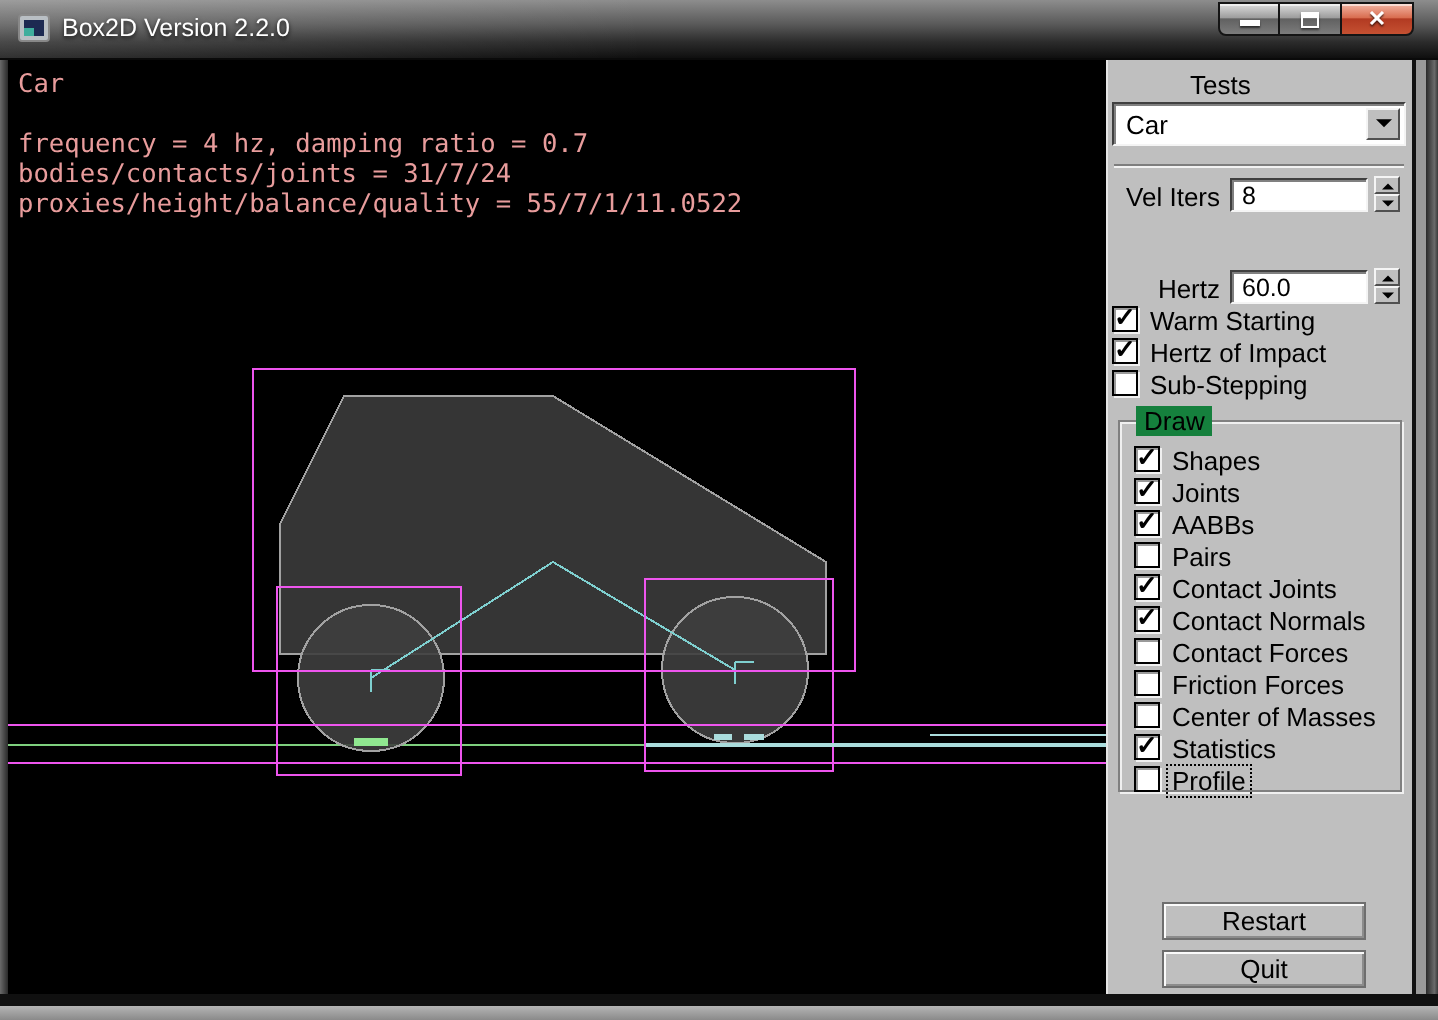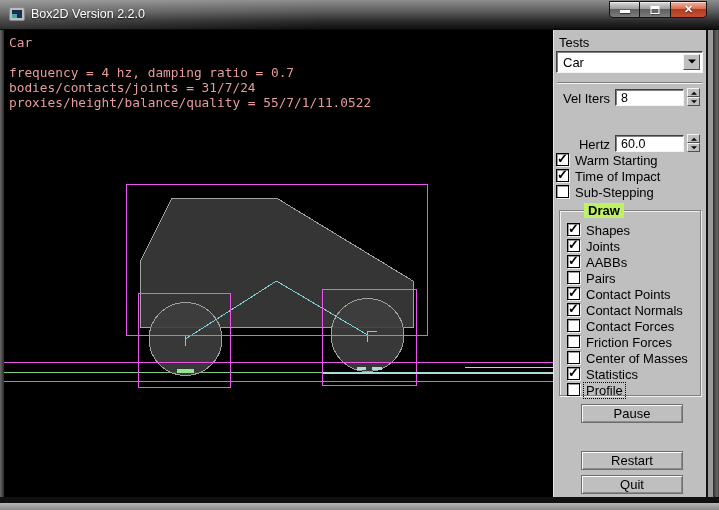--- a/index.html
+++ b/index.html
@@ -48,21 +48,21 @@
     background:linear-gradient(180deg,#b5b5b5,#8a8a8a);}
   
   .canvas{position:absolute;left:4px;top:30px;width:549px;height:467px;background:#000;}
   .stat{position:absolute;left:5px;color:#e89c9c;font-family:"DejaVu Sans Mono",monospace;
     font-size:12.8px;white-space:pre;}
   
   .panel{position:absolute;left:553px;top:30px;width:153px;height:467px;background:#bfbfbf;
     border-left:1px solid #e4e4e4;font-size:13px;color:#000;}
   .panel-edge{position:absolute;left:706px;top:30px;width:7px;height:467px;background:#9a9a9a;
     border-left:2px solid #111;}
-  .glabel{position:absolute;white-space:nowrap;}
+  .glabel{position:absolute;white-space:nowrap;margin-left:36px;}
   .combo{position:absolute;left:2px;top:21px;width:147px;height:22px;background:#fff;
     border:1px solid;border-color:#404040 #f4f4f4 #f4f4f4 #404040;
     box-shadow:inset 1px 1px 0 #808080;}
   .combo-text{position:absolute;left:6px;top:3px;font-size:13px;}
   .combo-btn{position:absolute;right:2px;top:2px;width:17px;height:16px;background:#bfbfbf;
     border:1px solid;border-color:#f4f4f4 #505050 #505050 #f4f4f4;}
   .arrow-down{position:absolute;left:50%;top:50%;transform:translate(-50%,-30%);
     width:0;height:0;border:4px solid transparent;border-top-color:#000;}
   .sep{position:absolute;left:3px;top:52px;width:145px;height:2px;
     border-top:1px solid #7e7e7e;border-bottom:1px solid #f2f2f2;}
@@ -81,21 +81,21 @@
     width:0;height:0;border:3px solid transparent;border-top-color:#000;}
   .cb-row{position:absolute;height:14px;white-space:nowrap;}
   .cb-box{position:absolute;left:0;top:0;width:13px;height:13px;background:#fff;
     border:1px solid #000;box-shadow:1px 1px 0 #f0f0f0, inset 1px 1px 0 #9a9a9a;}
   .cb-row[data-checked="true"] .cb-box::after{
     content:"✓";position:absolute;left:0px;top:-3px;font-size:13px;font-weight:bold;color:#000;}
   .cb-label{position:absolute;left:19px;top:0px;text-align:center;}
   .cb-label.focus{outline:1px dotted #000;padding:0 2px;left:17px;}
   .groupbox{position:absolute;left:5px;top:180px;width:142px;height:186px;
     border:1px solid #808080;box-shadow:inset 1px 1px 0 #f0f0f0, 1px 1px 0 #f0f0f0;}
-  .gb-legend{position:absolute;left:24px;top:-8px;background:#bef264;padding:0 4px;font-weight:bold;}
+  .gb-legend{position:absolute;left:8px;top:-8px;background:#15803d;padding:0 4px;}
   .gbtn{position:absolute;left:27px;width:102px;height:19px;background:#bfbfbf;
     border:1px solid #6e6e6e;box-shadow:inset 1px 1px 0 #fafafa, inset -1px -1px 0 #8c8c8c;
     text-align:center;font-size:13px;padding-top:1px;cursor:pointer;}
 </style>
 </head>
 <body>
 
 <div class="win">
 
   <div class="titlebar">
@@ -189,21 +189,21 @@
           </div>
       </div>
     </div>
 
     <div class="cb-row" style="left:2px;top:123px" data-checked="true">
       <div class="cb-box"></div>
       <div class="cb-label">Warm Starting</div>
     </div>
     <div class="cb-row" style="left:2px;top:139px" data-checked="true">
       <div class="cb-box"></div>
-      <div class="cb-label">Time of Impact</div>
+      <div class="cb-label">Hertz of Impact</div>
     </div>
     <div class="cb-row" style="left:2px;top:155px" data-checked="false">
       <div class="cb-box"></div>
       <div class="cb-label">Sub-Stepping</div>
     </div>
 
     <div class="groupbox">
       <div class="gb-legend">Draw</div>
 
       <div class="cb-row" style="left:7px;top:12px" data-checked="true">
@@ -217,21 +217,21 @@
       <div class="cb-row" style="left:7px;top:44px" data-checked="true">
         <div class="cb-box"></div>
         <div class="cb-label">AABBs</div>
       </div>
       <div class="cb-row" style="left:7px;top:60px" data-checked="false">
         <div class="cb-box"></div>
         <div class="cb-label">Pairs</div>
       </div>
       <div class="cb-row" style="left:7px;top:76px" data-checked="true">
         <div class="cb-box"></div>
-        <div class="cb-label">Contact Points</div>
+        <div class="cb-label">Contact Joints</div>
       </div>
       <div class="cb-row" style="left:7px;top:92px" data-checked="true">
         <div class="cb-box"></div>
         <div class="cb-label">Contact Normals</div>
       </div>
       <div class="cb-row" style="left:7px;top:108px" data-checked="false">
         <div class="cb-box"></div>
         <div class="cb-label">Contact Forces</div>
       </div>
       <div class="cb-row" style="left:7px;top:124px" data-checked="false">
@@ -245,20 +245,19 @@
       <div class="cb-row" style="left:7px;top:156px" data-checked="true">
         <div class="cb-box"></div>
         <div class="cb-label">Statistics</div>
       </div>
       <div class="cb-row" style="left:7px;top:172px" data-checked="false">
         <div class="cb-box"></div>
         <div class="cb-label focus">Profile</div>
       </div>
     </div>
 
-    <div class="gbtn" style="top:374px">Pause</div>
     <div class="gbtn" style="top:445px">Quit</div>
     <div class="gbtn" style="top:421px">Restart</div>
   </div>
 
   <div class="panel-edge"></div>
 
 </div>
 
 </body></html>

